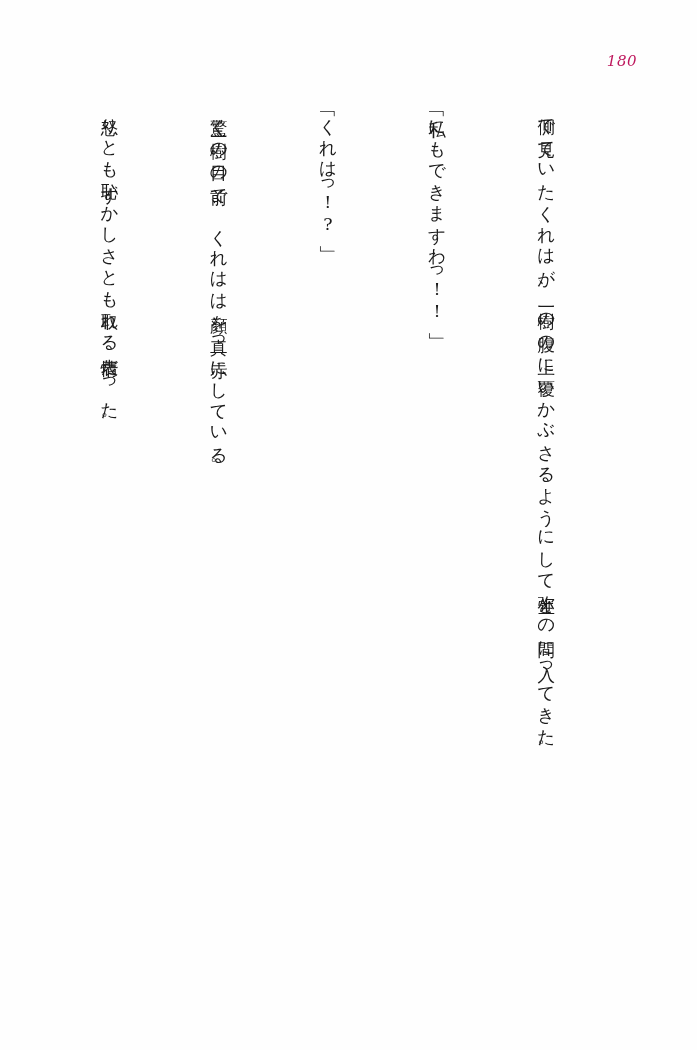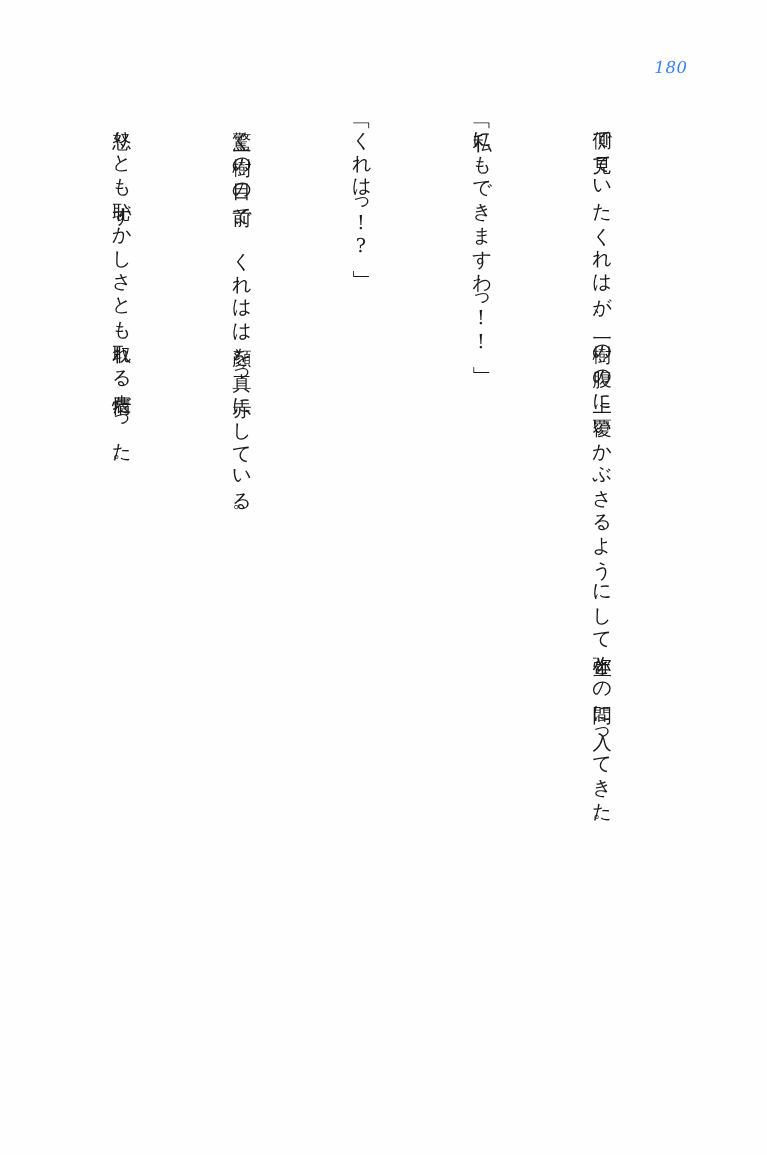--- a/index.html
+++ b/index.html
@@ -12,25 +12,25 @@
     width: 697px;
     height: 1050px;
     background: #fefefe;
     overflow: hidden;
     font-family: "DejaVu Serif", "Liberation Serif", serif;
     color: #1a1a1a;
   }
   .page-number {
     position: absolute;
     top: 52px;
-    right: 72px;
+    right: 60px;
     font-size: 15px;
     font-style: italic;
     font-family: "DejaVu Serif", "Liberation Serif", serif;
-    color: #3b82f6;
+    color: #be185d;
     letter-spacing: 0.5px;
   }
   .body-text {
     position: absolute;
     top: 105px;
     right: 60px;
     left: 60px;
     bottom: 60px;
     writing-mode: vertical-rl;
     text-orientation: upright;

